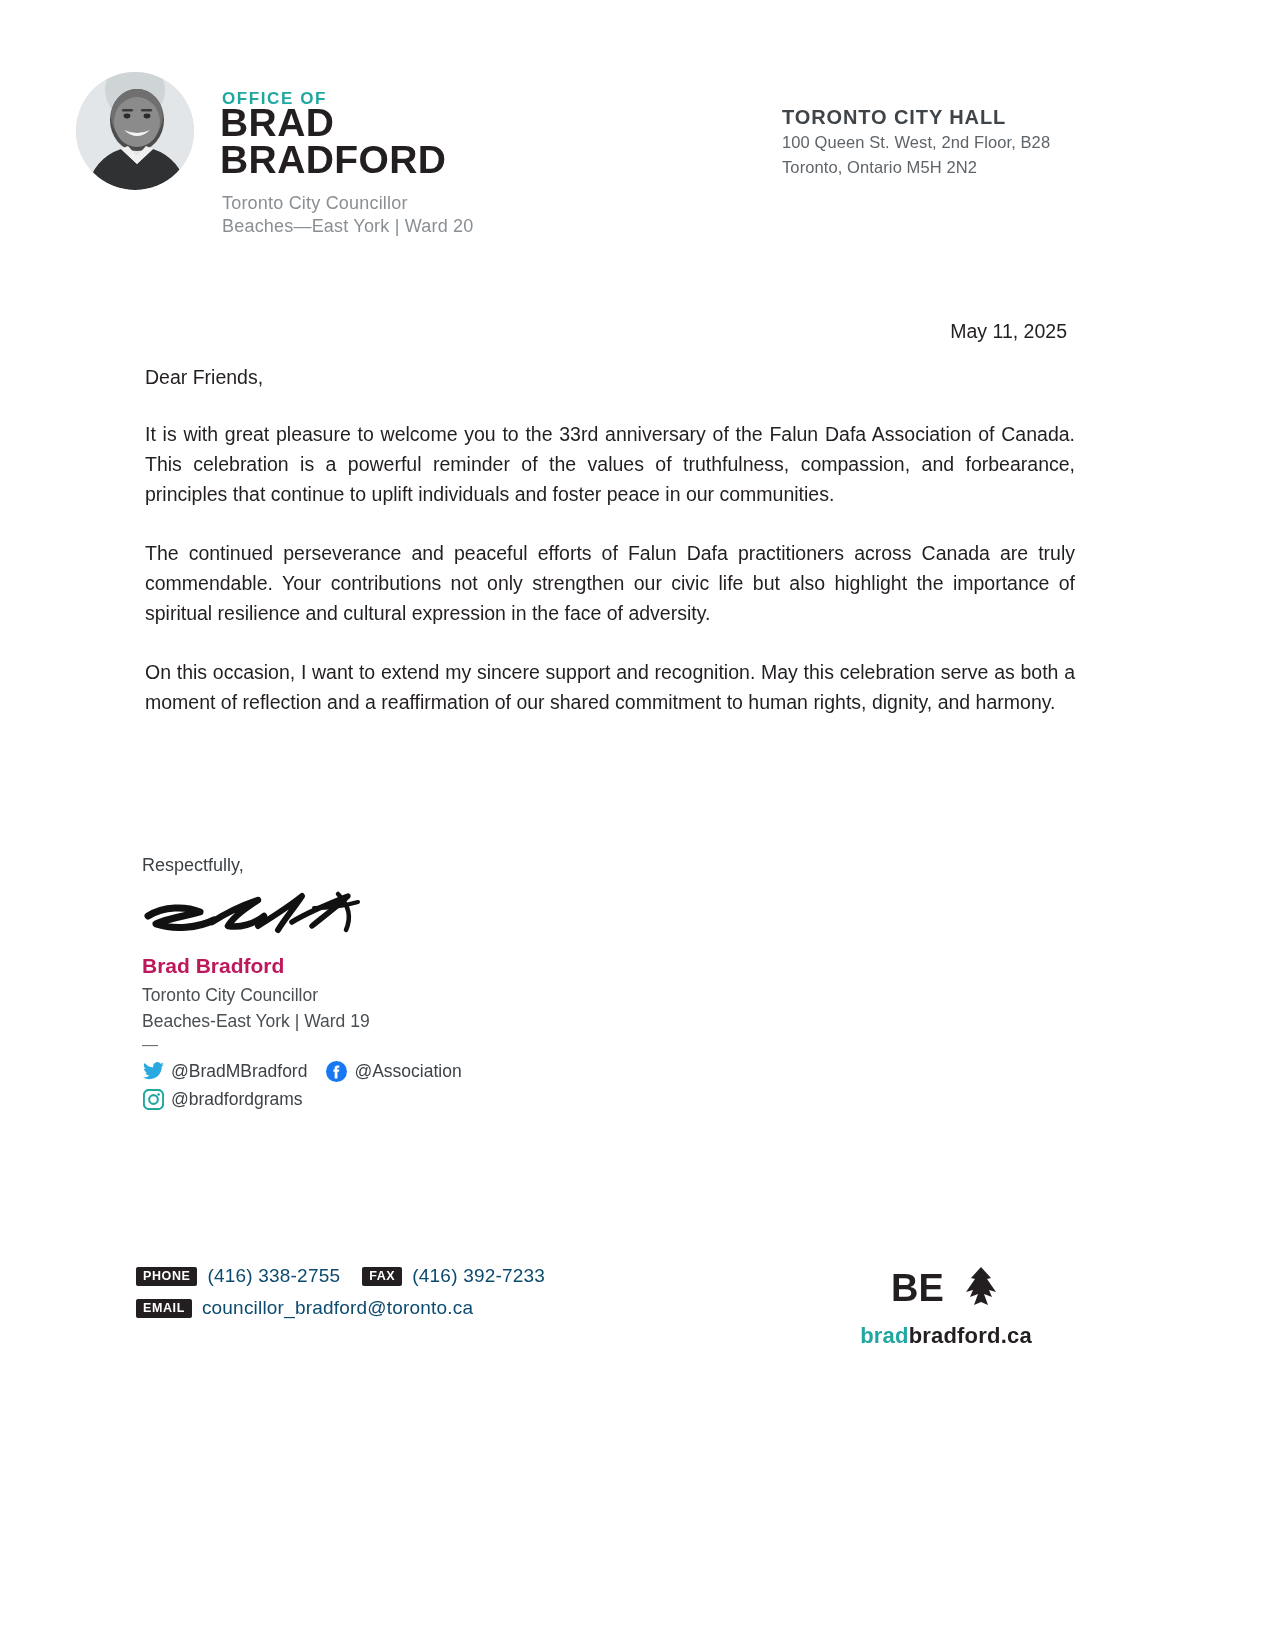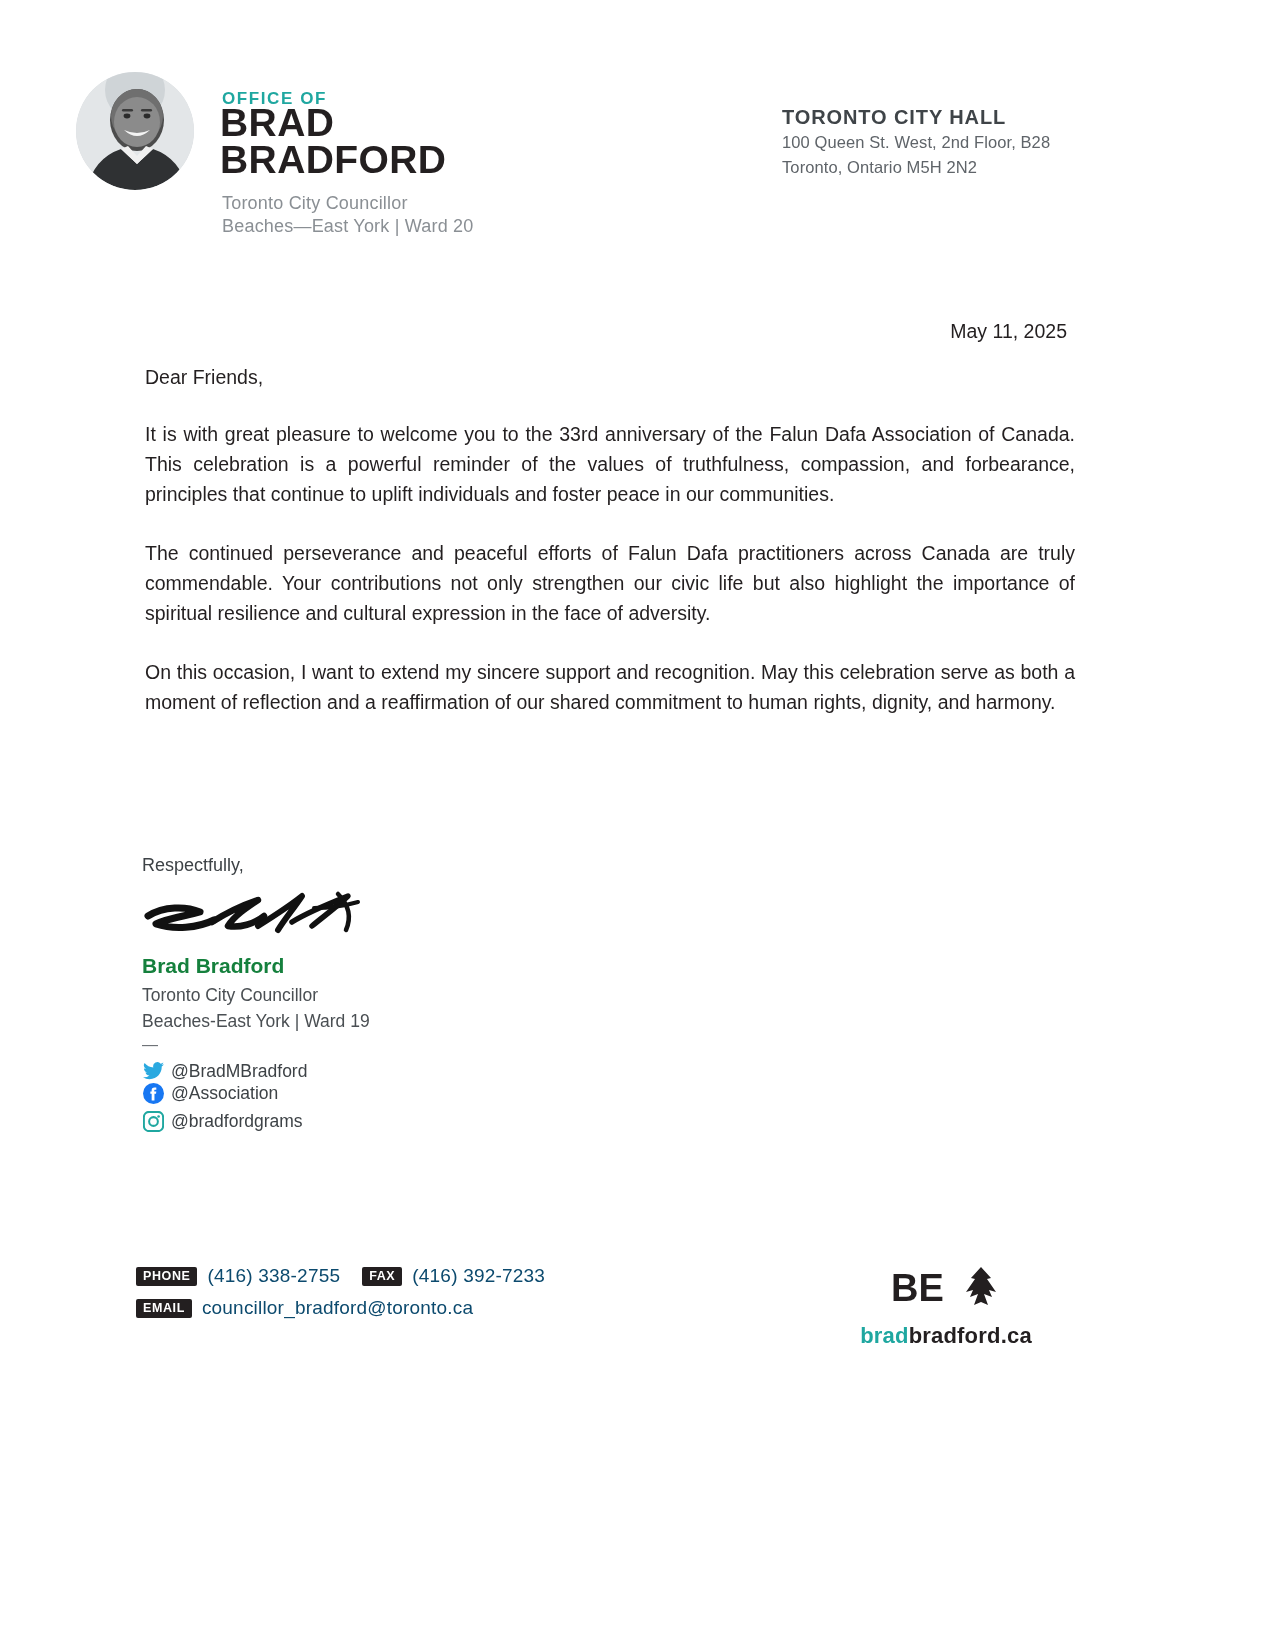--- a/index.html
+++ b/index.html
@@ -131,42 +131,42 @@
     color: #3d4246;
     margin: 0 0 6px 2px;
   }
   .signature {
     height: 62px;
     margin-left: 2px;
   }
   .sig-name {
     font-size: 21px;
     font-weight: bold;
-    color: #15803d;
+    color: #be185d;
     margin: 10px 0 4px 2px;
   }
   .sig-title {
     font-size: 17.5px;
     color: #4a4f53;
     line-height: 26px;
     margin-left: 2px;
   }
   .sig-title span { display: block; }
   .sig-dash {
     font-size: 16px;
     color: #6b7075;
     margin: 2px 0 6px 2px;
   }
   .socials {
     margin-left: 2px;
   }
   .social-row {
     display: flex;
+    align-items: center;
     margin-bottom: 6px;
-    flex-direction: column;
   }
   .social-item {
     display: flex;
     align-items: center;
     margin-right: 18px;
     font-size: 17.5px;
     color: #3d4246;
   }
   .social-item .glyph {
     width: 22px;

